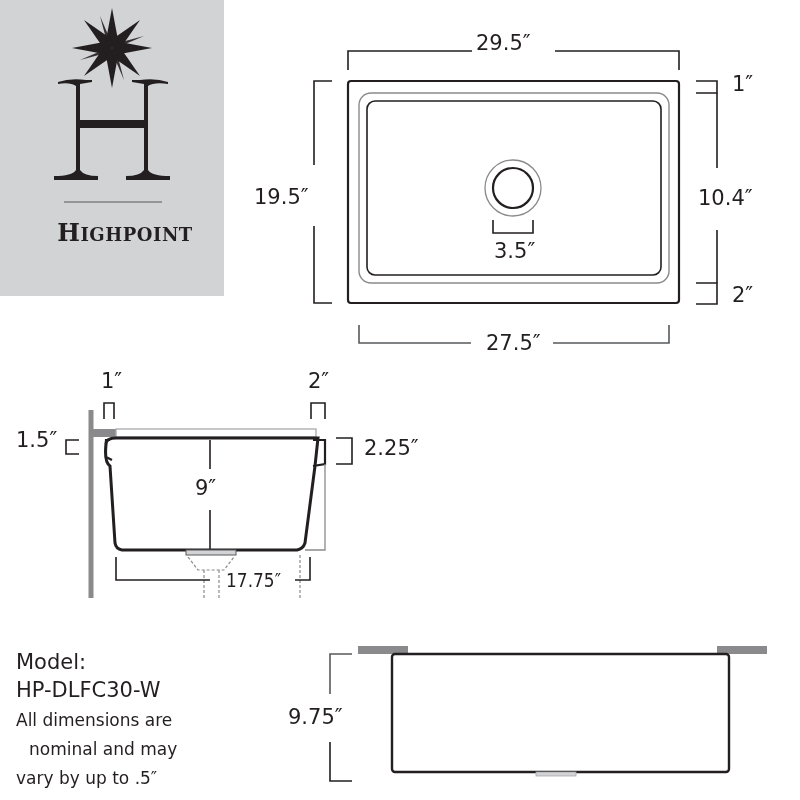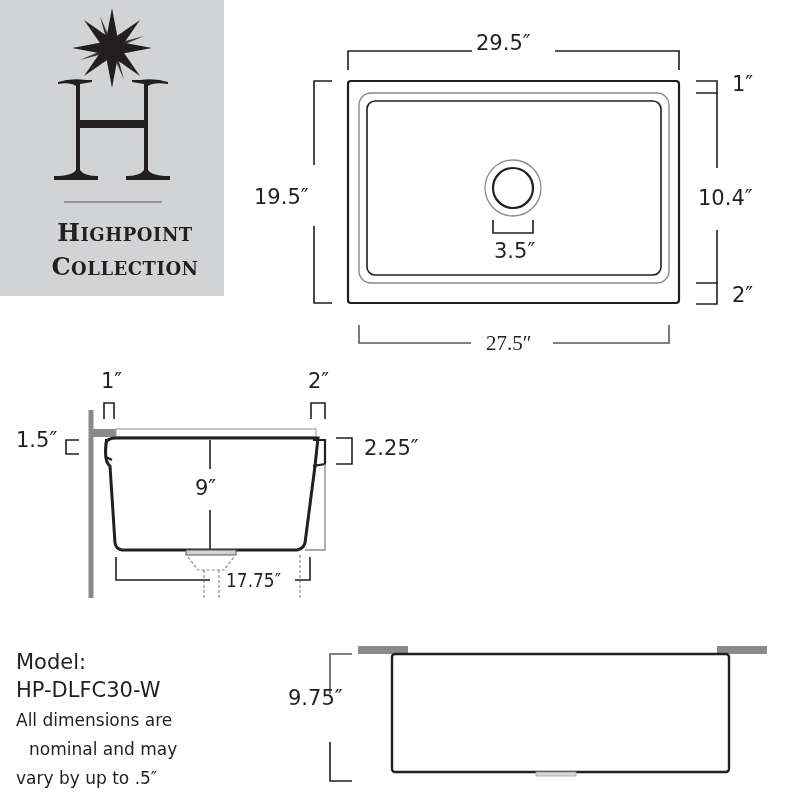--- a/index.html
+++ b/index.html
@@ -38,21 +38,20 @@
       <polygon points="12,32 0,4 4,2" opacity="0.9"></polygon>
       <polygon points="-32,12 -4,0 -2,4" opacity="0.9"></polygon>
     </g>
 
     <g fill="#231f20">
       <path d="M58,82 Q70,78 86,80 L92,80 L92,82 L80,84 L80,120 L144,120 L144,84 L132,82 L132,80 L140,80 Q156,78 168,82 L168,84 Q154,82 148,86 L148,170 Q152,176 170,176 L170,180 L126,180 L126,176 Q140,176 144,170 L144,128 L80,128 L80,170 Q84,176 98,176 L98,180 L54,180 L54,176 Q72,176 76,170 L76,86 Q70,82 58,84 Z"></path>
     </g>
     <line x1="64" y1="202" x2="162" y2="202" stroke="#58595b" stroke-width="1.2"></line>
   </svg>
   <div class="brand-line1"><span class="big">H</span><span>IGHPOINT</span></div>
-  <div class="brand-line2"><span class="big">C</span><span>OLLECTION</span></div>
 </div>
 
 <svg class="diagram" width="800" height="800" viewBox="0 0 800 800">
   <g fill="none" stroke="#231f20" stroke-width="1.6">
 
     <polyline points="348,70 348,51 472,51"></polyline>
     <polyline points="555,51 679,51 679,70"></polyline>
 
     <rect x="348" y="81" width="331" height="222" rx="3" stroke-width="2.2"></rect>
 
@@ -114,29 +113,29 @@
     <polyline points="330,742 330,781 352,781"></polyline>
     <rect x="536" y="772" width="40" height="4" fill="#d2d3d5" stroke="#a7a9ac" stroke-width="0.8"></rect>
   </g>
 </svg>
 
 <div class="dim" style="left:476px;top:33px;text-align:right;">29.5″</div>
 <div class="dim" style="left:254px;top:187px;">19.5″</div>
 <div class="dim" style="left:698px;top:188px;">10.4″</div>
 <div class="dim" style="left:732px;top:74px;">1″</div>
 <div class="dim" style="left:732px;top:285px;">2″</div>
-<div class="dim" style="left:486px;top:333px;font-family:Liberation Serif, serif;">27.5″</div>
+<div class="dim" style="left:486px;top:333px;">27.5″</div>
 <div class="dim" style="left:494px;top:241px;">3.5″</div>
 
 <div class="dim" style="left:101px;top:371px;">1″</div>
 <div class="dim" style="left:308px;top:371px;">2″</div>
 <div class="dim" style="left:16px;top:430px;">1.5″</div>
 <div class="dim" style="left:364px;top:438px;">2.25″</div>
 <div class="dim" style="left:195px;top:478px;">9″</div>
 <div class="dim" style="left:226px;top:570px;font-size:20px;transform:scaleX(0.85);transform-origin:left;">17.75″</div>
 
-<div class="dim" style="left:288px;top:688px;">9.75″</div>
+<div class="dim" style="left:288px;top:707px;">9.75″</div>
 
 <div class="model-label">Model:</div>
 <div class="model-value">HP-DLFC30-W</div>
 <div class="note-line" style="top:712px;">All dimensions are</div>
 <div class="note-line" style="top:741px;margin-left:13px;">nominal and may</div>
 <div class="note-line" style="top:770px;">vary by up to .5″</div>
 
 </body></html>

